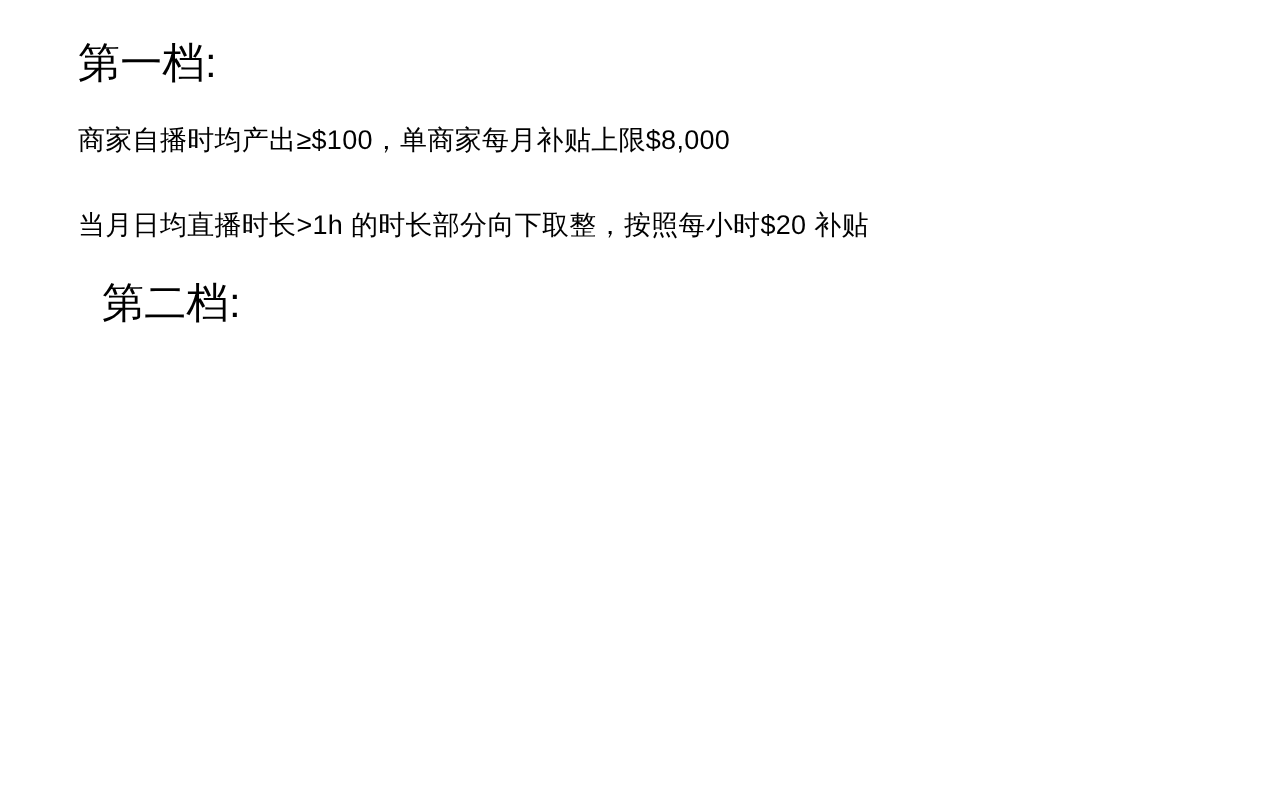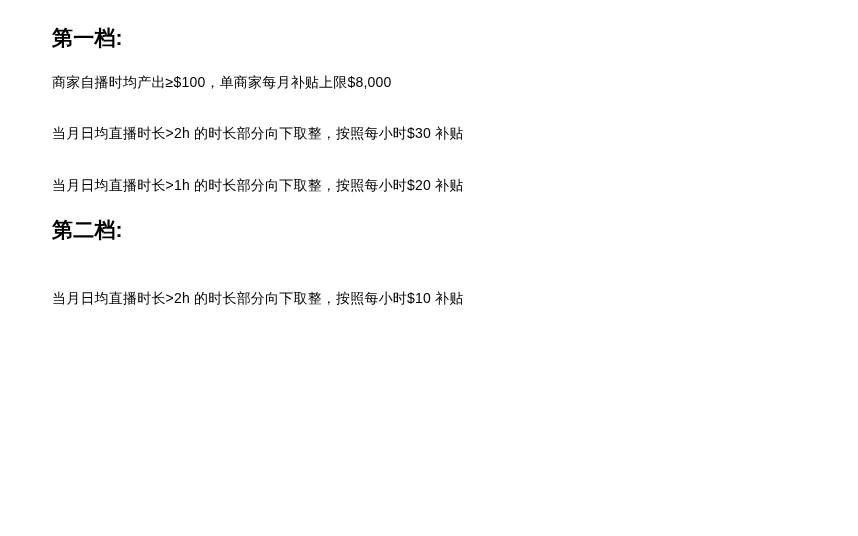--- a/index.html
+++ b/index.html
@@ -15,55 +15,54 @@
     overflow: hidden;
   }
   .page {
     position: relative;
     width: 858px;
     height: 536px;
     box-sizing: border-box;
     padding: 24px 40px 0 52px;
   }
   .tier-heading {
-    font-size: 21px;
-    font-weight: bold;
+    font-size: 28px;
+    font-weight: normal;
     line-height: 1.3;
     margin: 0 0 22px 0;
     letter-spacing: 0.2px;
   }
   .rule-line {
-    font-size: 14px;
+    font-size: 18px;
     font-weight: normal;
     line-height: 1.3;
     margin: 0 0 33px 0;
     letter-spacing: 0.2px;
     white-space: nowrap;
   }
   .rule-line.last-of-tier {
     margin-bottom: 22px;
   }
   .spacer-line {
     height: 24px;
   }
   .tier-two-heading {
     margin-top: 0;
+    margin-left: 16px;
   }
 </style>
 </head>
 <body>
 
 <div class="page">
 
   <div class="tier-heading">第一档:</div>
 
   <div class="rule-line">商家自播时均产出≥$100，单商家每月补贴上限$8,000</div>
-  <div class="rule-line">当月日均直播时长&gt;2h 的时长部分向下取整，按照每小时$30 补贴</div>
   <div class="rule-line last-of-tier">当月日均直播时长&gt;1h 的时长部分向下取整，按照每小时$20 补贴</div>
 
   <div class="tier-heading tier-two-heading">第二档:</div>
 
 
   <div class="spacer-line"></div>
 
-  <div class="rule-line">当月日均直播时长&gt;2h 的时长部分向下取整，按照每小时$10 补贴</div>
 
 </div>
 
 </body></html>

